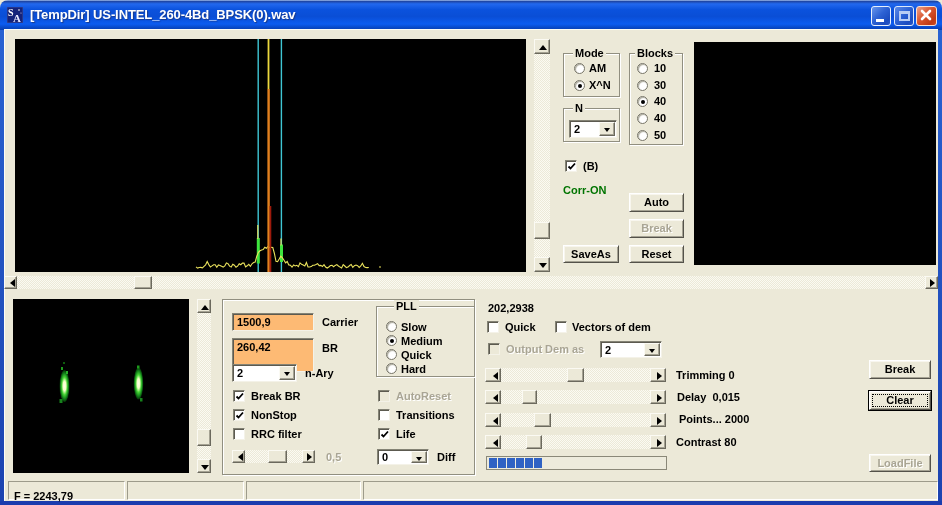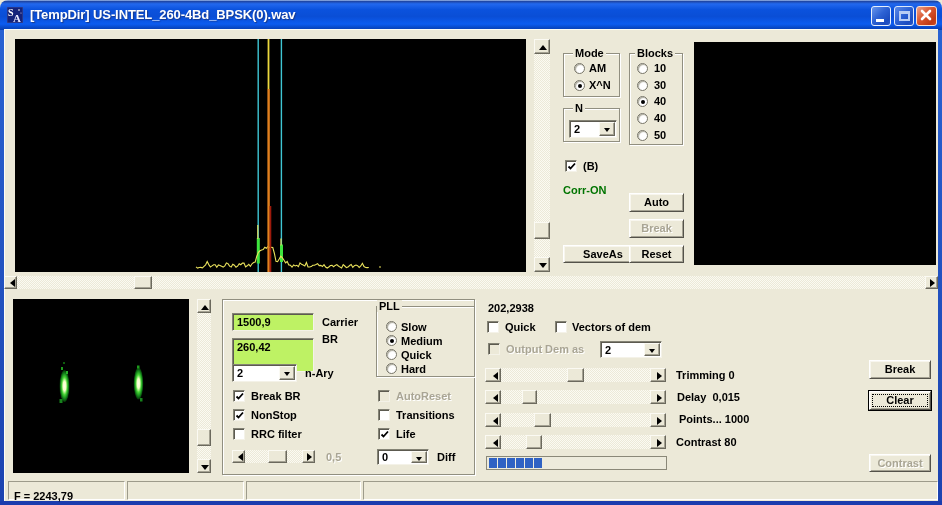--- a/index.html
+++ b/index.html
@@ -1,20 +1,20 @@
 <!DOCTYPE html>
 <html><head><meta charset="utf-8"><style>
 *{margin:0;padding:0;box-sizing:border-box}
 html,body{width:942px;height:505px;background:#ece9d8;font-family:"Liberation Sans",sans-serif;overflow:hidden}
 .abs{position:absolute}
 b,.b{font-weight:bold}
 .t11{font-size:11px;font-weight:bold;color:#000;white-space:nowrap}
 .gray{color:#a9a594;text-shadow:1px 1px 0 #fff}
 .btn{background:#ece9d8;border:1px solid;border-color:#ffffff #54524a #54524a #ffffff;box-shadow:inset 1px 1px 0 #f8f6ee,inset -1px -1px 0 #a5a293;font-size:11px;font-weight:bold;text-align:center;color:#000}
-.field{background:#bef264;border:1px solid;border-color:#848375 #f4f2e8 #f4f2e8 #848375;box-shadow:inset 1px 1px 0 #5c5a50}
+.field{background:#fdba74;border:1px solid;border-color:#848375 #f4f2e8 #f4f2e8 #848375;box-shadow:inset 1px 1px 0 #5c5a50}
 .grp{border:1px solid #918f80;box-shadow:inset 1px 1px 0 #fff,1px 1px 0 #fff}
 .glbl{position:absolute;top:-7px;background:#ece9d8;padding:0 2px;font-size:11px;font-weight:bold;line-height:12px}
 .cb{position:absolute;width:12px;height:12px;background:#fff;border:1px solid;border-color:#848375 #f4f2e8 #f4f2e8 #848375;box-shadow:inset 1px 1px 0 #5c5a50}
 .cb.dis{background:#ece9d8}
 .cb svg{display:block;margin:0.5px 0 0 0.5px}
 .rad{position:absolute;width:11px;height:11px;border-radius:50%;background:#fff;border:1px solid #777568;box-shadow:inset 1px 1px 1px #adab9d}
 .rad.on::after{content:'';display:block;width:4px;height:4px;margin:2.5px 0 0 2.5px;background:#000;border-radius:50%}
 .sb{background:#fbfaf2;background-image:conic-gradient(#ece9d8 25%,transparent 0 50%,#ece9d8 0 75%,transparent 0);background-size:2px 2px}
 .sbtn{position:absolute;background:#ece9d8;border:1px solid;border-color:#fbfaf3 #6b695d #6b695d #fbfaf3;box-shadow:inset -1px -1px 0 #a5a293}
 .thumb{position:absolute;background:#ece9d8;border:1px solid;border-color:#fbfaf3 #6b695d #6b695d #fbfaf3;box-shadow:inset -1px -1px 0 #a5a293}
@@ -112,21 +112,21 @@
 </div>
 <div class="cb" style="left:565px;top:160px">
     <svg width="10" height="10">
       <path d="M1.5 4.5 L3.5 6.5 L8 1.5" stroke="#000" stroke-width="1.8" fill="none"></path>
     </svg>
   </div>
 <span class="t11 abs" style="left:583px;top:160px">(B)</span>
 <span class="t11 abs" style="left:563px;top:184px;color:#007400">Corr-ON</span>
 <div class="btn abs" style="left:629px;top:193px;width:55px;height:19px;line-height:17px">Auto</div>
 <div class="btn abs" style="left:629px;top:219px;width:55px;height:19px;line-height:17px"><span class="gray">Break</span></div>
-<div class="btn abs" style="left:563px;top:245px;width:80px;height:18px;line-height:16px">SaveAs</div>
+<div class="btn abs" style="left:563px;top:245px;width:56px;height:18px;line-height:16px">SaveAs</div>
 <div class="btn abs" style="left:629px;top:245px;width:55px;height:18px;line-height:16px">Reset</div>
 
 <div class="abs sb" style="left:4px;top:276px;width:934px;height:13px">
   <div class="sbtn" style="left:0;top:0;width:13px;height:13px">
       <div class="tri" style="left:1px;top:2px;border-right:5px solid #000"></div>
     </div>
   <div class="sbtn" style="left:921px;top:0;width:13px;height:13px">
       <div class="tri" style="left:4px;top:2px;border-left:5px solid #000"></div>
     </div>
   <div class="thumb" style="left:130px;top:0;width:18px;height:13px"></div>
@@ -167,21 +167,21 @@
 </div>
 
 <div class="abs grp" style="left:222px;top:299px;width:253px;height:176px"></div>
 <div class="field abs" style="left:232px;top:313px;width:82px;height:18px">
     <span class="t11 abs" style="left:4px;top:2px">1500,9</span>
   </div>
 <span class="t11 abs" style="left:322px;top:316px">Carrier</span>
 <div class="field abs" style="left:232px;top:338px;width:82px;height:34px">
     <span class="t11 abs" style="left:4px;top:2px">260,42</span>
   </div>
-<span class="t11 abs" style="left:322px;top:333px">BR</span>
+<span class="t11 abs" style="left:322px;top:342px">BR</span>
 <div class="combo" style="left:232px;top:364px;width:65px;height:18px">
     <span class="tx">2</span>
     <div class="dd"></div>
   </div>
 <span class="t11 abs" style="left:305px;top:367px">n-Ary</span>
 <div class="cb" style="left:233px;top:390px">
     <svg width="10" height="10">
       <path d="M1.5 4.5 L3.5 6.5 L8 1.5" stroke="#000" stroke-width="1.8" fill="none"></path>
     </svg>
   </div>
@@ -199,21 +199,21 @@
       <div class="tri" style="left:1px;top:2px;border-right:5px solid #000"></div>
     </div>
   <div class="sbtn" style="left:70px;top:0;width:13px;height:13px">
       <div class="tri" style="left:4px;top:2px;border-left:5px solid #000"></div>
     </div>
   <div class="thumb" style="left:36px;top:0;width:19px;height:13px"></div>
 </div>
 <span class="t11 abs gray" style="left:326px;top:451px">0,5</span>
 
 <div class="abs grp" style="left:376px;top:306px;width:99px;height:71px">
-    <b class="glbl" style="left:0">PLL</b>
+    <b class="glbl" style="left:17px">PLL</b>
   <span class="rad" style="left:9px;top:14px"></span>
     <span class="t11 abs" style="left:24px;top:14px">Slow</span>
   <span class="rad on" style="left:9px;top:28px"></span>
     <span class="t11 abs" style="left:24px;top:28px">Medium</span>
   <span class="rad" style="left:9px;top:42px"></span>
     <span class="t11 abs" style="left:24px;top:42px">Quick</span>
   <span class="rad" style="left:9px;top:56px"></span>
     <span class="t11 abs" style="left:24px;top:56px">Hard</span>
 </div>
 <div class="cb dis" style="left:378px;top:390px"></div>
@@ -266,21 +266,21 @@
 <span class="t11 abs" style="left:677px;top:391px">Delay&nbsp; 0,015</span>
 <div class="abs sb" style="left:485px;top:413px;width:181px;height:14px">
   <div class="sbtn" style="left:0;top:0;width:16px;height:14px">
       <div class="tri" style="left:3px;top:3px;border-right:5px solid #000"></div>
     </div>
   <div class="sbtn" style="left:165px;top:0;width:16px;height:14px">
       <div class="tri" style="left:6px;top:3px;border-left:5px solid #000"></div>
     </div>
   <div class="thumb" style="left:49px;top:0;width:17px;height:14px"></div>
 </div>
-<span class="t11 abs" style="left:679px;top:413px">Points... 1000</span>
+<span class="t11 abs" style="left:679px;top:413px">Points... 2000</span>
 <div class="abs sb" style="left:485px;top:435px;width:181px;height:14px">
   <div class="sbtn" style="left:0;top:0;width:16px;height:14px">
       <div class="tri" style="left:3px;top:3px;border-right:5px solid #000"></div>
     </div>
   <div class="sbtn" style="left:165px;top:0;width:16px;height:14px">
       <div class="tri" style="left:6px;top:3px;border-left:5px solid #000"></div>
     </div>
   <div class="thumb" style="left:41px;top:0;width:16px;height:14px"></div>
 </div>
 <span class="t11 abs" style="left:676px;top:436px">Contrast 80</span>
@@ -291,20 +291,20 @@
   <div class="abs" style="left:20px;top:1px;width:8px;height:10px;background:#2f62c4"></div>
   <div class="abs" style="left:29px;top:1px;width:8px;height:10px;background:#2f62c4"></div>
   <div class="abs" style="left:38px;top:1px;width:8px;height:10px;background:#2f62c4"></div>
   <div class="abs" style="left:47px;top:1px;width:8px;height:10px;background:#2f62c4"></div>
 </div>
 
 <div class="btn abs" style="left:869px;top:360px;width:62px;height:19px;line-height:17px">Break</div>
 <div class="abs" style="left:868px;top:390px;width:64px;height:21px;border:1px solid #000">
   <div class="btn abs" style="left:0;top:0;width:62px;height:19px;line-height:17px">Clear<div class="abs" style="left:2px;top:2px;right:2px;bottom:2px;border:1px dotted #000"></div></div>
 </div>
-<div class="btn abs" style="left:869px;top:454px;width:62px;height:18px;line-height:16px"><span class="gray">Contrast</span></div>
+<div class="btn abs" style="left:869px;top:454px;width:62px;height:18px;line-height:16px"><span class="gray">LoadFile</span></div>
 
 <div class="sp" style="left:8px;top:481px;width:117px">
     <span class="t11 abs" style="left:5px;top:8px">F = 2243,79</span>
   </div>
 <div class="sp" style="left:127px;top:481px;width:117px"></div>
 <div class="sp" style="left:246px;top:481px;width:115px"></div>
 <div class="sp" style="left:363px;top:481px;width:575px"></div>
 
 </body></html>

